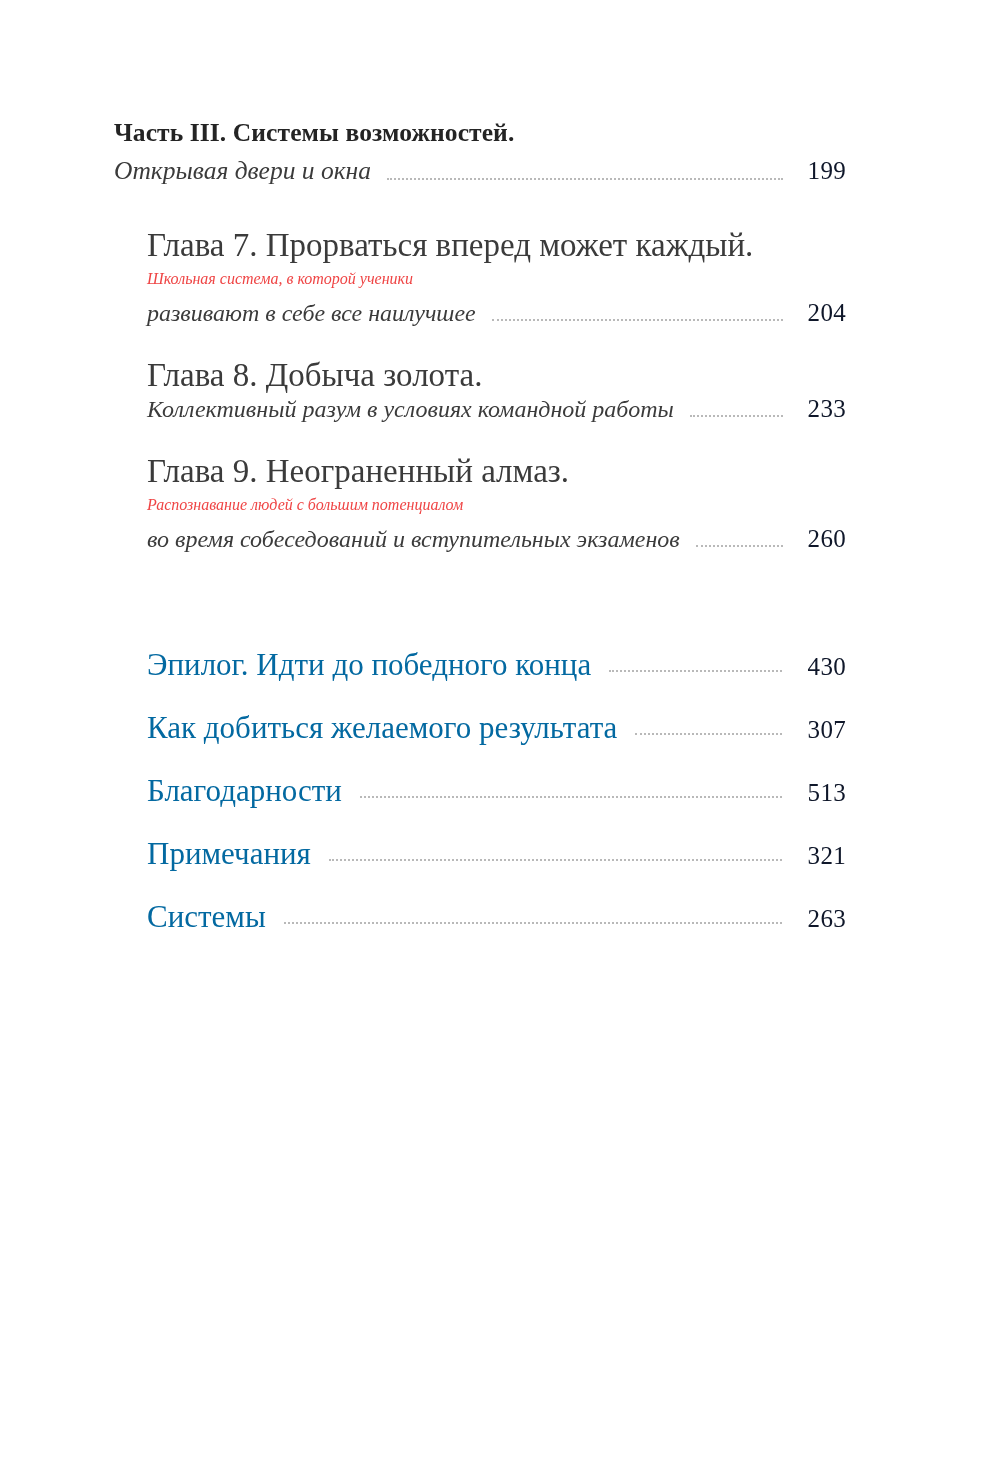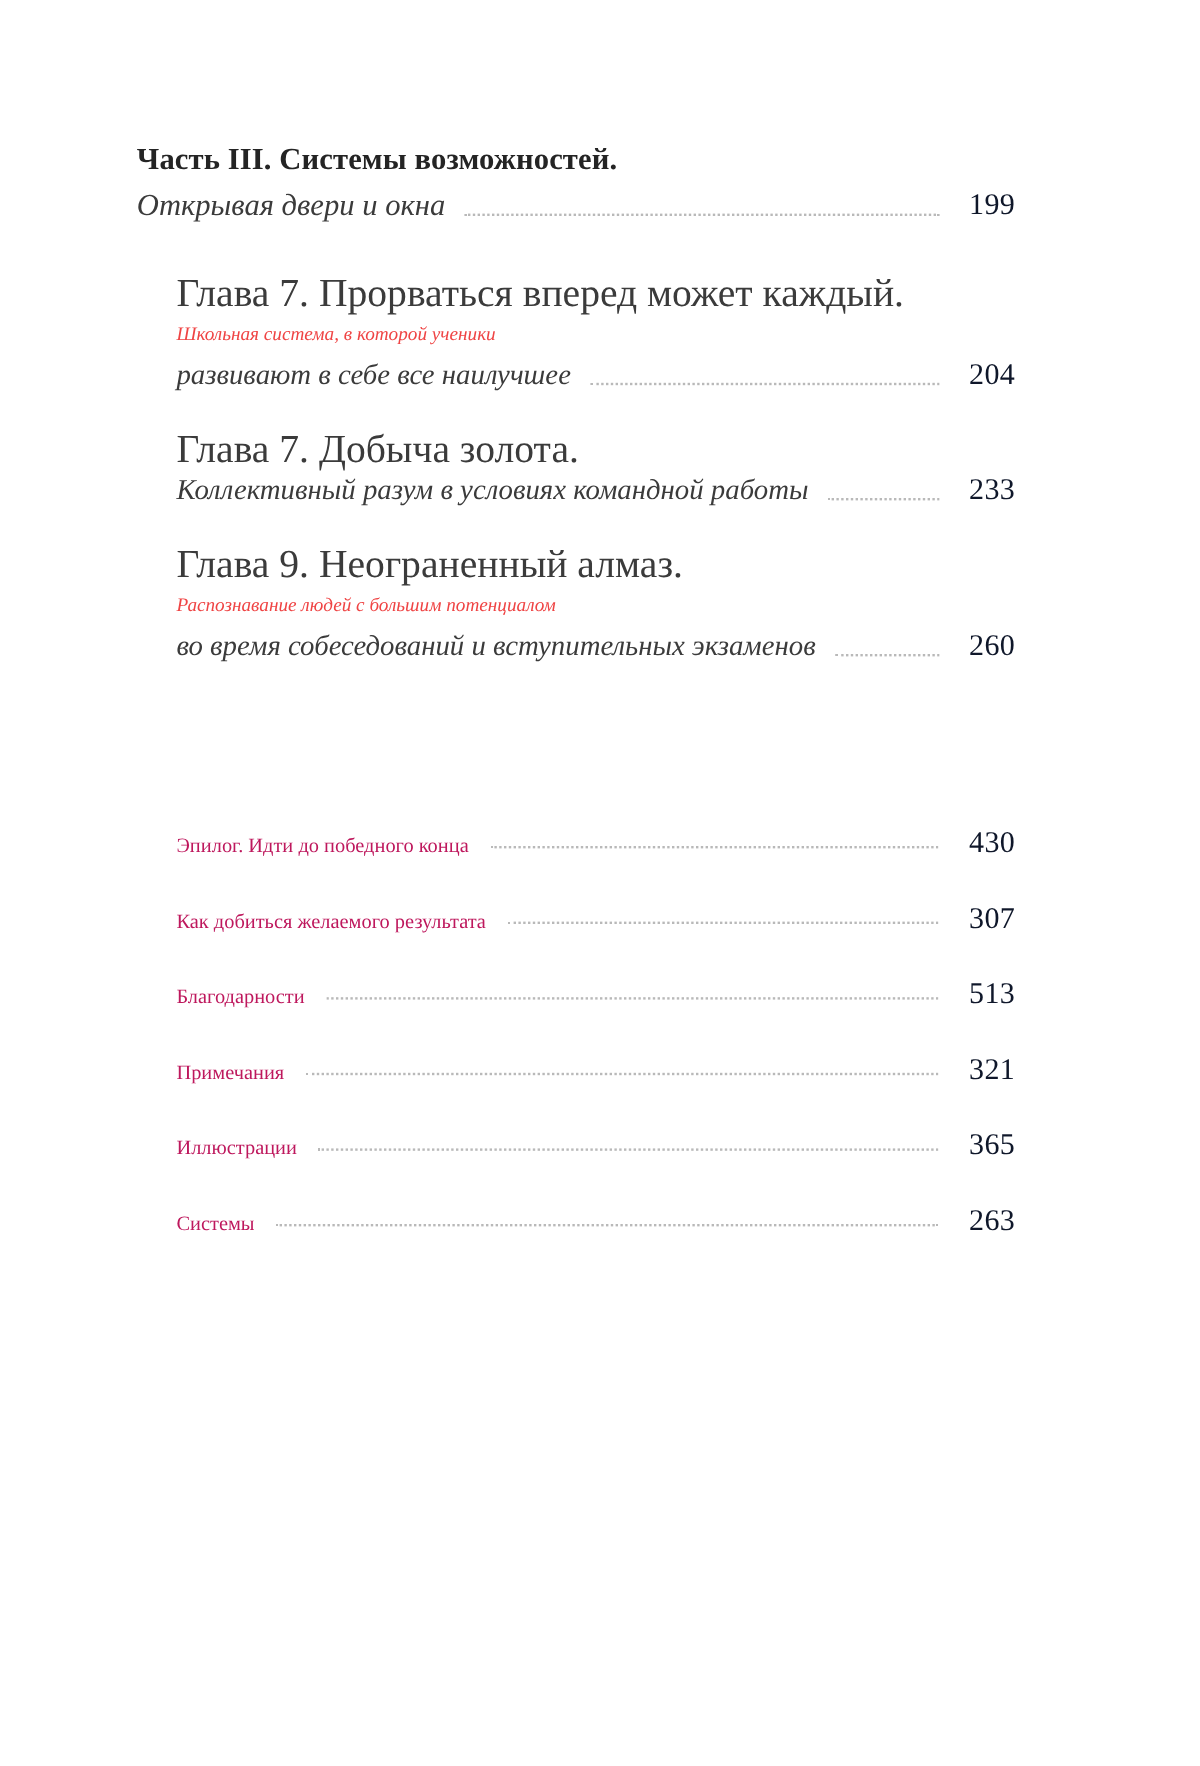--- a/index.html
+++ b/index.html
@@ -129,24 +129,23 @@
   
   .backmatter {
     margin-top: 92px;
     padding-left: 33px;
   }
   .backmatter .row {
     height: 63px;
     align-items: baseline;
   }
   .backmatter .label {
-    font-size: 17px;
-    line-height: 34px;
-    color: #be185d;
-    margin-top: 40px;
+    font-size: 31px;
+    line-height: 34px;
+    color: #0369a1;
   }
   .backmatter .leader {
     margin-left: 18px;
     margin-right: 12px;
   }
 </style>
 </head>
 <body>
 
 <div class="page">
@@ -167,21 +166,21 @@
         <div class="chapter-title">Глава 7. Прорваться вперед может каждый.</div>
         <div class="chapter-sub">Школьная система, в которой ученики</div>
         <div class="row chapter-sub-row">
           <span class="label">развивают в себе все наилучшее</span>
           <span class="leader"></span>
           <span class="pageno">204</span>
         </div>
       </div>
 
       <div class="chapter">
-        <div class="chapter-title">Глава 7. Добыча золота.</div>
+        <div class="chapter-title">Глава 8. Добыча золота.</div>
         <div class="row chapter-sub-row">
           <span class="label">Коллективный разум в условиях командной работы</span>
           <span class="leader"></span>
           <span class="pageno">233</span>
         </div>
       </div>
 
       <div class="chapter">
         <div class="chapter-title">Глава 9. Неограненный алмаз.</div>
         <div class="chapter-sub">Распознавание людей с большим потенциалом</div>
@@ -213,25 +212,20 @@
         <span class="leader"></span>
         <span class="pageno">513</span>
       </div>
 
       <div class="row">
         <span class="label">Примечания</span>
         <span class="leader"></span>
         <span class="pageno">321</span>
       </div>
 
-      <div class="row">
-        <span class="label">Иллюстрации</span>
-        <span class="leader"></span>
-        <span class="pageno">365</span>
-      </div>
 
       <div class="row">
         <span class="label">Системы</span>
         <span class="leader"></span>
         <span class="pageno">263</span>
       </div>
 
     </div>
 
   </div>

